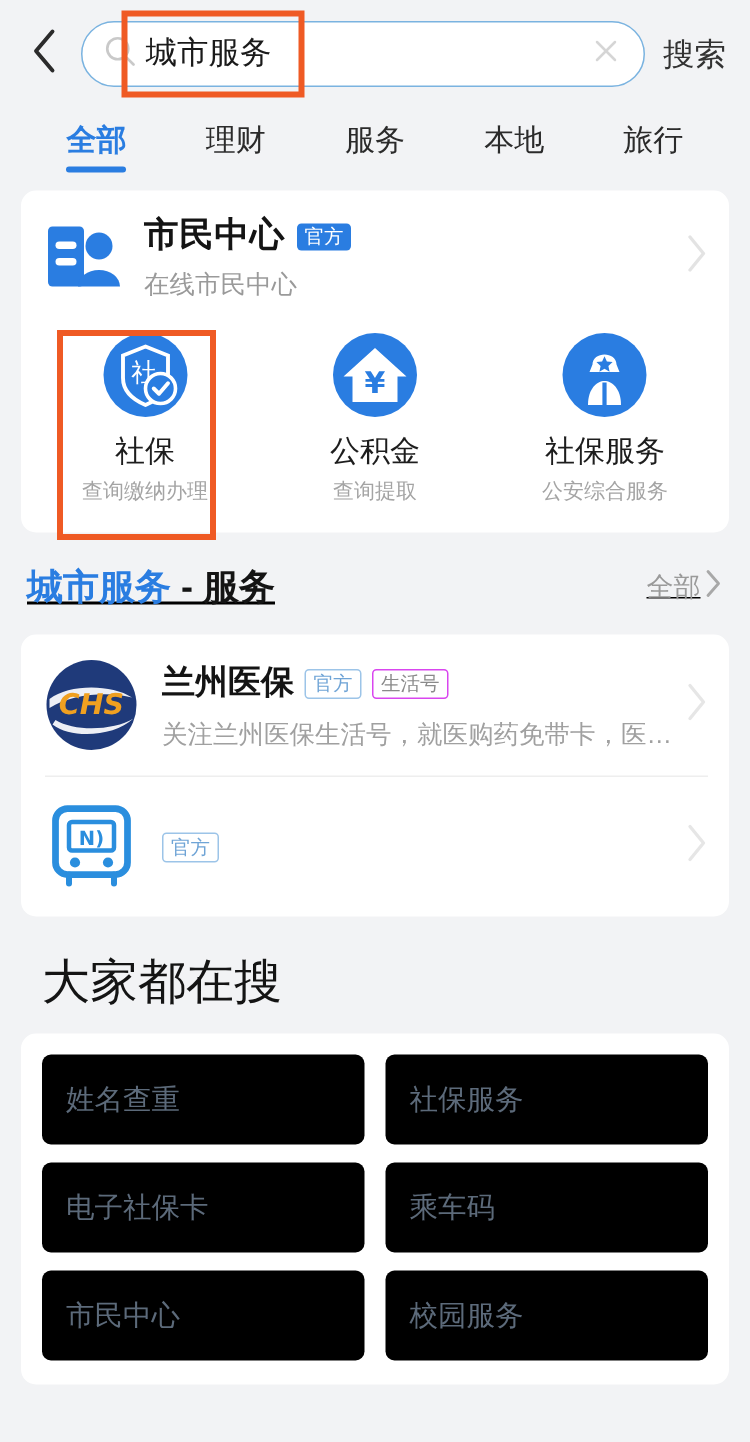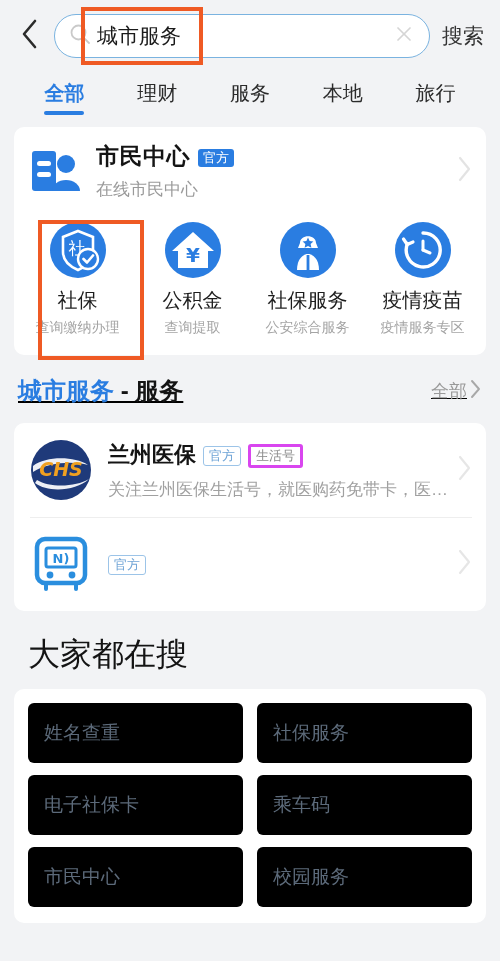--- a/index.html
+++ b/index.html
@@ -156,21 +156,21 @@
   .srv-text { flex: 1 1 auto; min-width: 0; }
   .srv-title-row { display: flex; align-items: center; gap: 7px; }
   .srv-title { font-size: 22px; font-weight: bold; color: #141414; }
   .badge-out-blue {
     border: 1px solid #9cc4e8; color: #6fa4d6;
     font-size: 13px; border-radius: 3px;
     padding: 2px 5px 3px 5px; line-height: 1;
     position: relative; top: 1px;
   }
   .badge-out-gray {
-    border: 3px solid #d946ef; color: #8a8a8a;
+    border: 1px solid #d946ef; color: #8a8a8a;
     font-size: 13px; border-radius: 3px;
     padding: 2px 5px 3px 5px; line-height: 1;
     position: relative; top: 1px;
   }
   .srv-sub {
     font-size: 17px; color: #a0a0a0; margin-top: 8px;
     white-space: nowrap; overflow: hidden; text-overflow: ellipsis;
   }
 
   
@@ -298,33 +298,20 @@
           <path d="M29 16.5 L30.6 20 L34.4 20.4 L31.6 23 L32.4 26.8 L29 24.9 L25.6 26.8 L26.4 23 L23.6 20.4 L27.4 20 Z" fill="#2a7de1"></path>
           <path d="M18 49 C18 38 24 33 29 33 C34 33 40 38 40 49 Z" fill="#ffffff"></path>
           <rect x="27.6" y="34" width="2.8" height="15" fill="#2a7de1"></rect>
           <circle cx="29" cy="31" r="2" fill="#2a7de1"></circle>
         </svg>
       </span>
       <span class="gl-title">社保服务</span>
       <span class="gl-sub">公安综合服务</span>
     </div>
 
-    <div class="icon-cell">
-      <span class="glyph">
-        <svg width="58" height="58" viewBox="0 0 58 58">
-          <circle cx="29" cy="29" r="28" fill="#2a7de1"></circle>
-          <path d="M29 12 A17 17 0 1 1 13.5 22.5" fill="none" stroke="#ffffff" stroke-width="3.4" stroke-linecap="round"></path>
-          <path d="M9.5 18 L13.2 23.5 L19 21" fill="none" stroke="#ffffff" stroke-width="3.2" stroke-linecap="round" stroke-linejoin="round"></path>
-          <line x1="29" y1="29" x2="29" y2="20" stroke="#ffffff" stroke-width="3" stroke-linecap="round"></line>
-          <line x1="29" y1="29" x2="36" y2="32" stroke="#ffffff" stroke-width="3" stroke-linecap="round"></line>
-        </svg>
-      </span>
-      <span class="gl-title">疫情疫苗</span>
-      <span class="gl-sub">疫情服务专区</span>
-    </div>
 
   </div>
 
   <div class="anno-shebao"></div>
 </div>
 
 <div class="section-head">
   <div class="sec-title">
     <span class="hl">城市服务</span><span> - 服务</span>
   </div>

